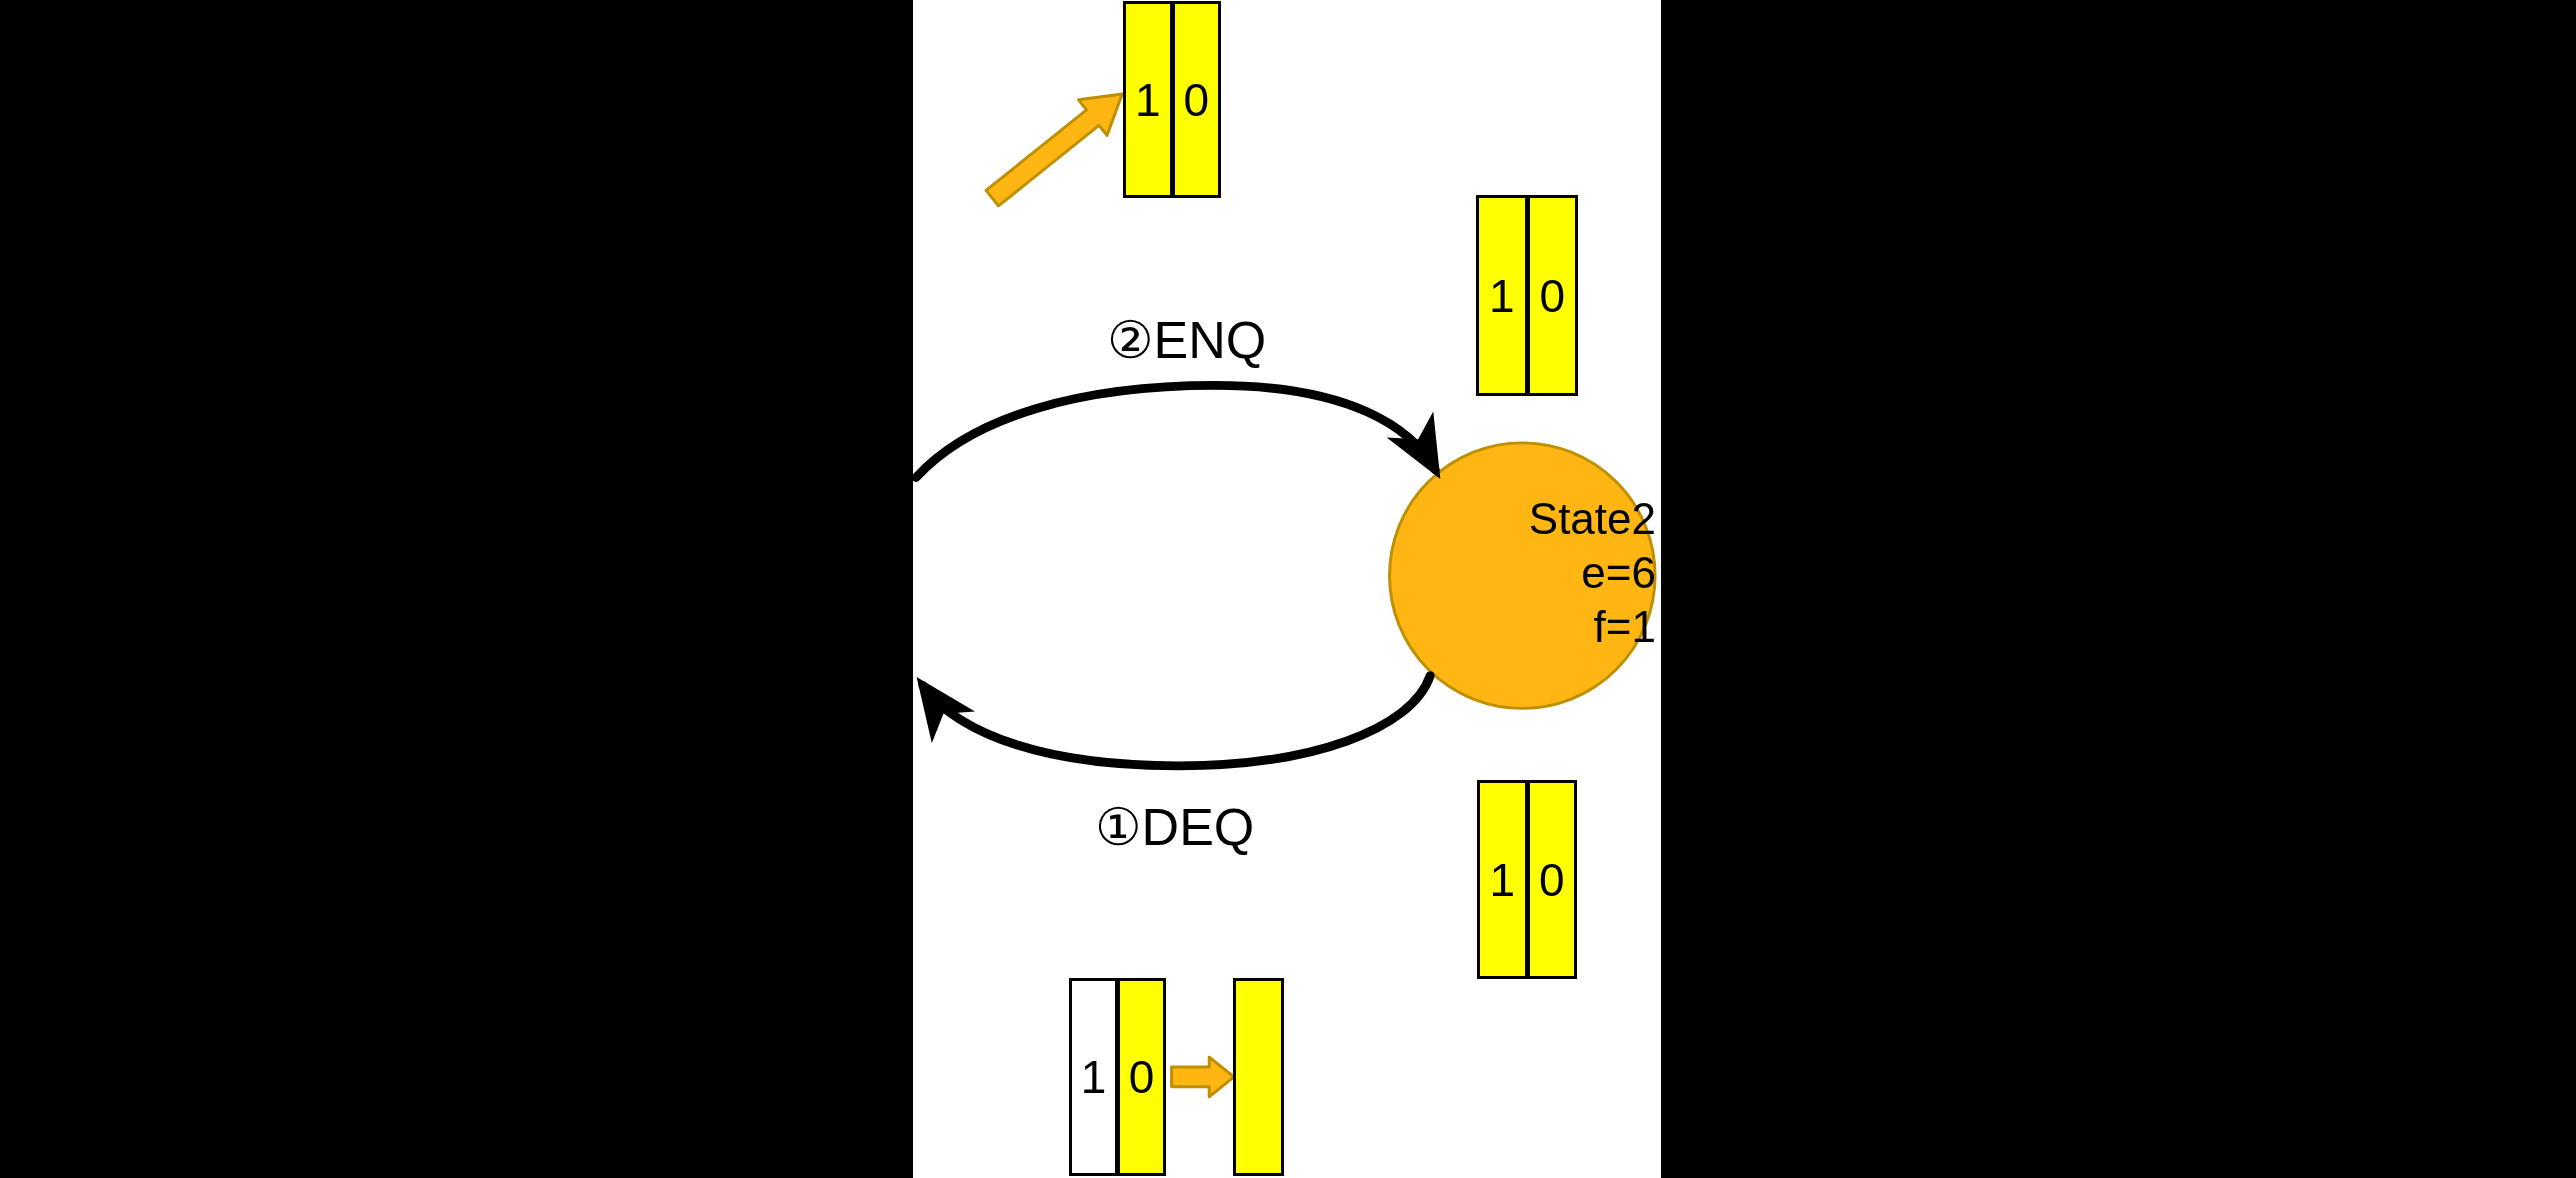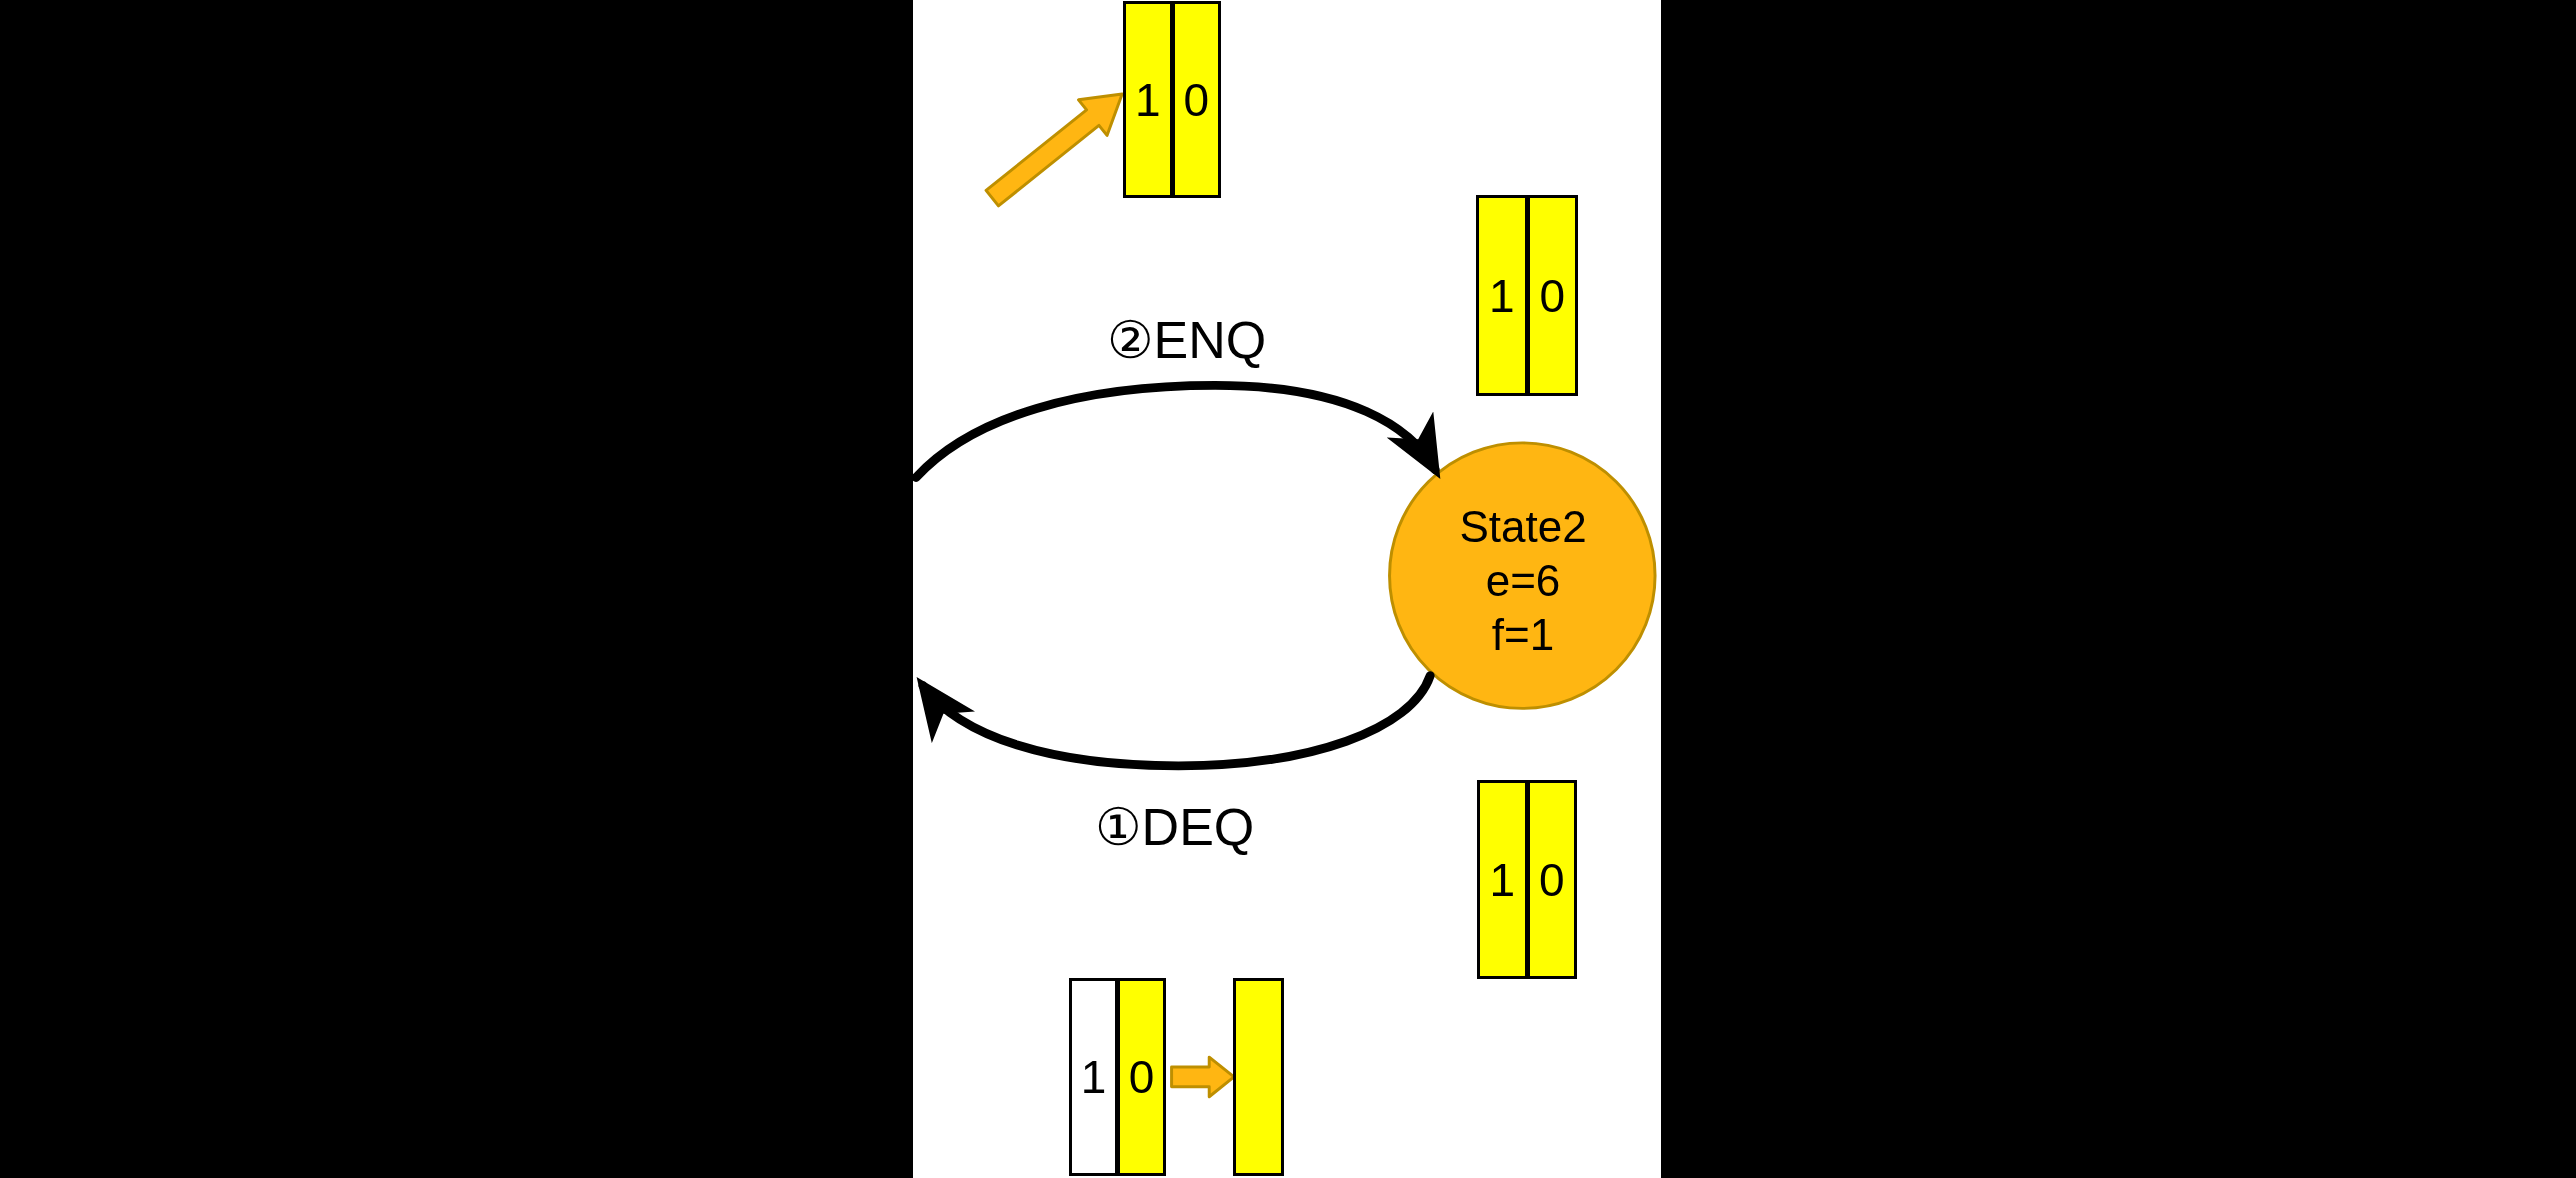--- a/index.html
+++ b/index.html
@@ -32,21 +32,21 @@
   .col-single{position:absolute;left:320px;top:978px;width:51px;height:198px;
               background:var(--cell-yellow);border:3px solid var(--cell-border);}
 
   
   .t-label{position:absolute;font-size:52px;line-height:55px;white-space:nowrap;}
   .label-enq{left:182px;top:313px;margin-left:12px;}
   .label-deq{left:182px;top:776px;margin-top:24px;}
 
   
   .state-text{position:absolute;left:477px;top:492px;width:266px;
-              text-align:center;font-size:44px;line-height:54px;margin-top:8px;}
+              text-align:right;font-size:44px;line-height:54px;}
 </style>
 </head>
 <body>
 
 <div class="bar bar-left"></div>
 <div class="bar bar-right"></div>
 
 <div class="slide">
 
   <svg class="shapes" viewBox="0 0 755 1189">

